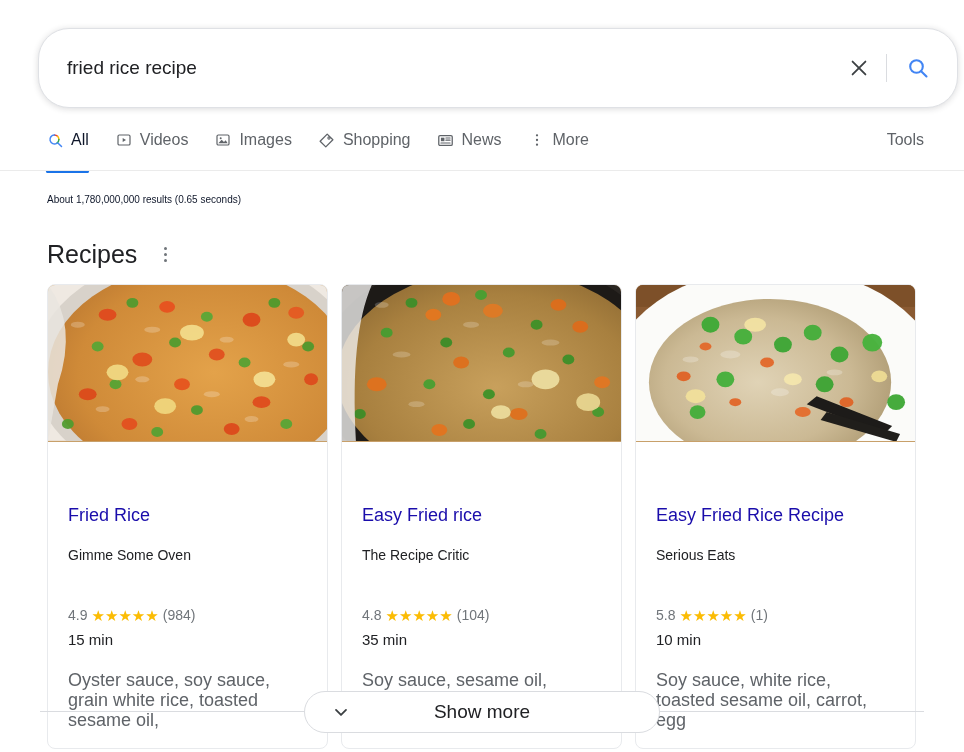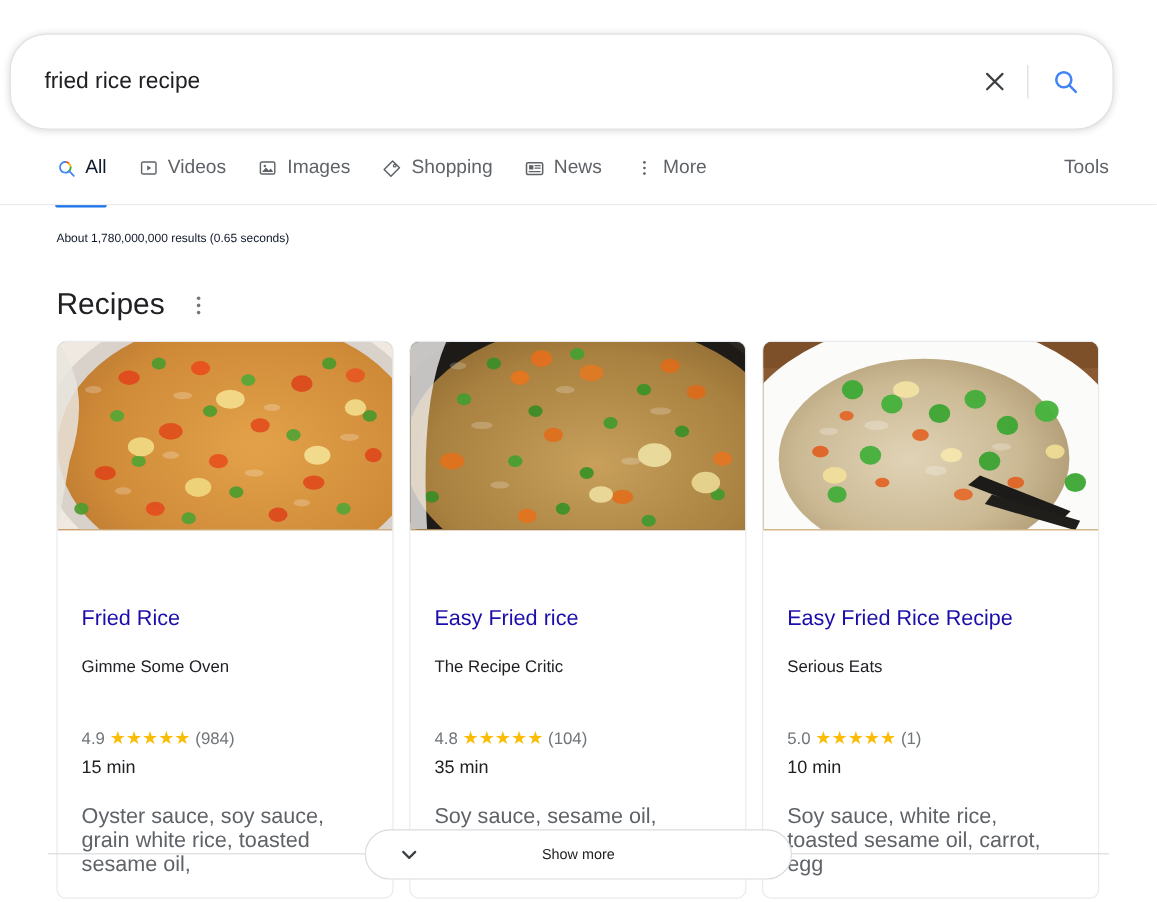--- a/index.html
+++ b/index.html
@@ -13,21 +13,21 @@
     height: 752px;
     font-family: "Liberation Sans", sans-serif;
     color: #202124;
     overflow: hidden;
     position: relative;
   }
 
   
   .search-wrap {
     position: absolute;
-    left: 8px;
+    left: 38px;
     top: 28px;
     width: 920px;
     height: 80px;
   }
   .search-box {
     width: 100%;
     height: 100%;
     background: #fff;
     border: 1px solid #dfe1e5;
     border-radius: 31px;
@@ -301,21 +301,21 @@
   }
   .showmore-chevron {
     position: absolute;
     left: 26px;
     top: 0;
     bottom: 0;
     display: flex;
     align-items: center;
   }
   .showmore-label {
-    font-size: 12px;
+    font-size: 19px;
     color: #202124;
     line-height: 20px;
   }
 
   
   .food {
     position: absolute;
     inset: 0;
   }
 </style>
@@ -634,21 +634,21 @@
             <ellipse cx="145" cy="108" rx="9" ry="4"></ellipse>
           <ellipse cx="55" cy="75" rx="8" ry="3"></ellipse>
             <ellipse cx="200" cy="88" rx="8" ry="3"></ellipse>
         </g>
       </svg>
     </div>
     <div class="card-body">
       <div class="card-title">Easy Fried Rice Recipe</div>
       <div class="card-source">Serious Eats</div>
       <div class="rating-row">
-        <span class="rating-num">5.0</span>
+        <span class="rating-num">5.8</span>
         <span class="stars">
           <span>★</span>
           <span>★</span>
           <span>★</span>
           <span>★</span>
           <span>★</span>
         </span>
         <span class="rating-count">(1)</span>
       </div>
       <div class="card-time">10 min</div>

